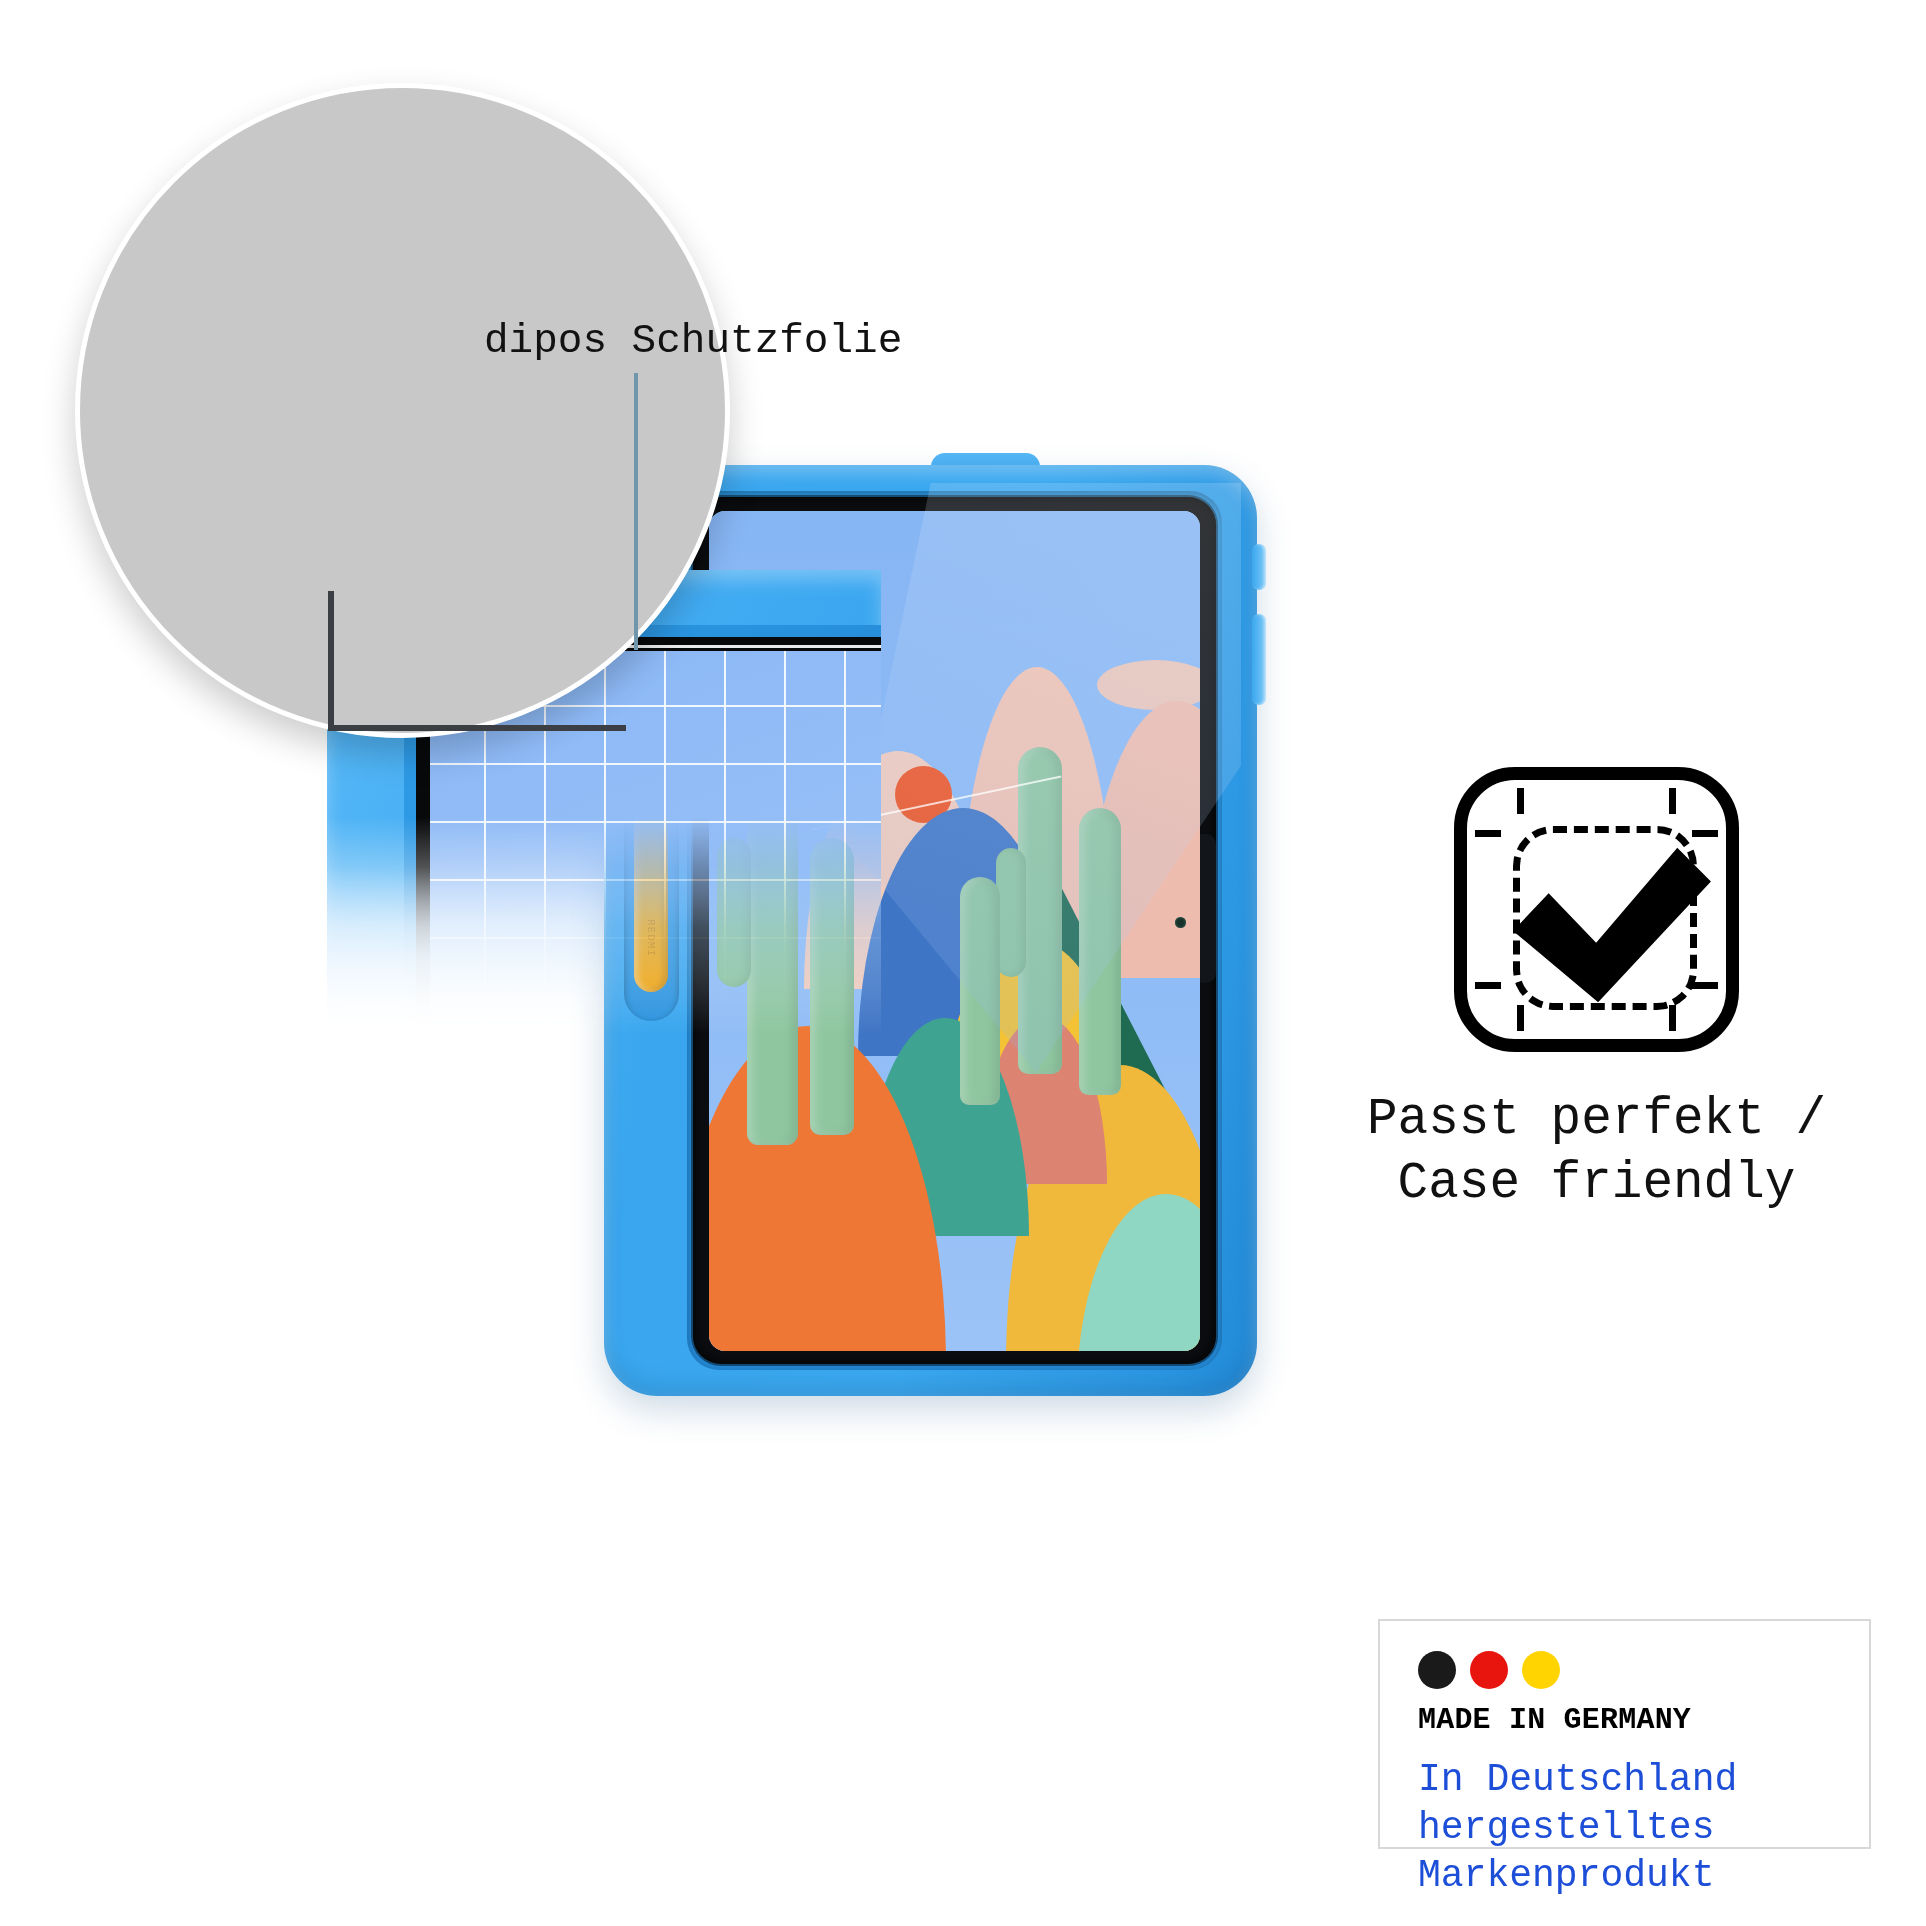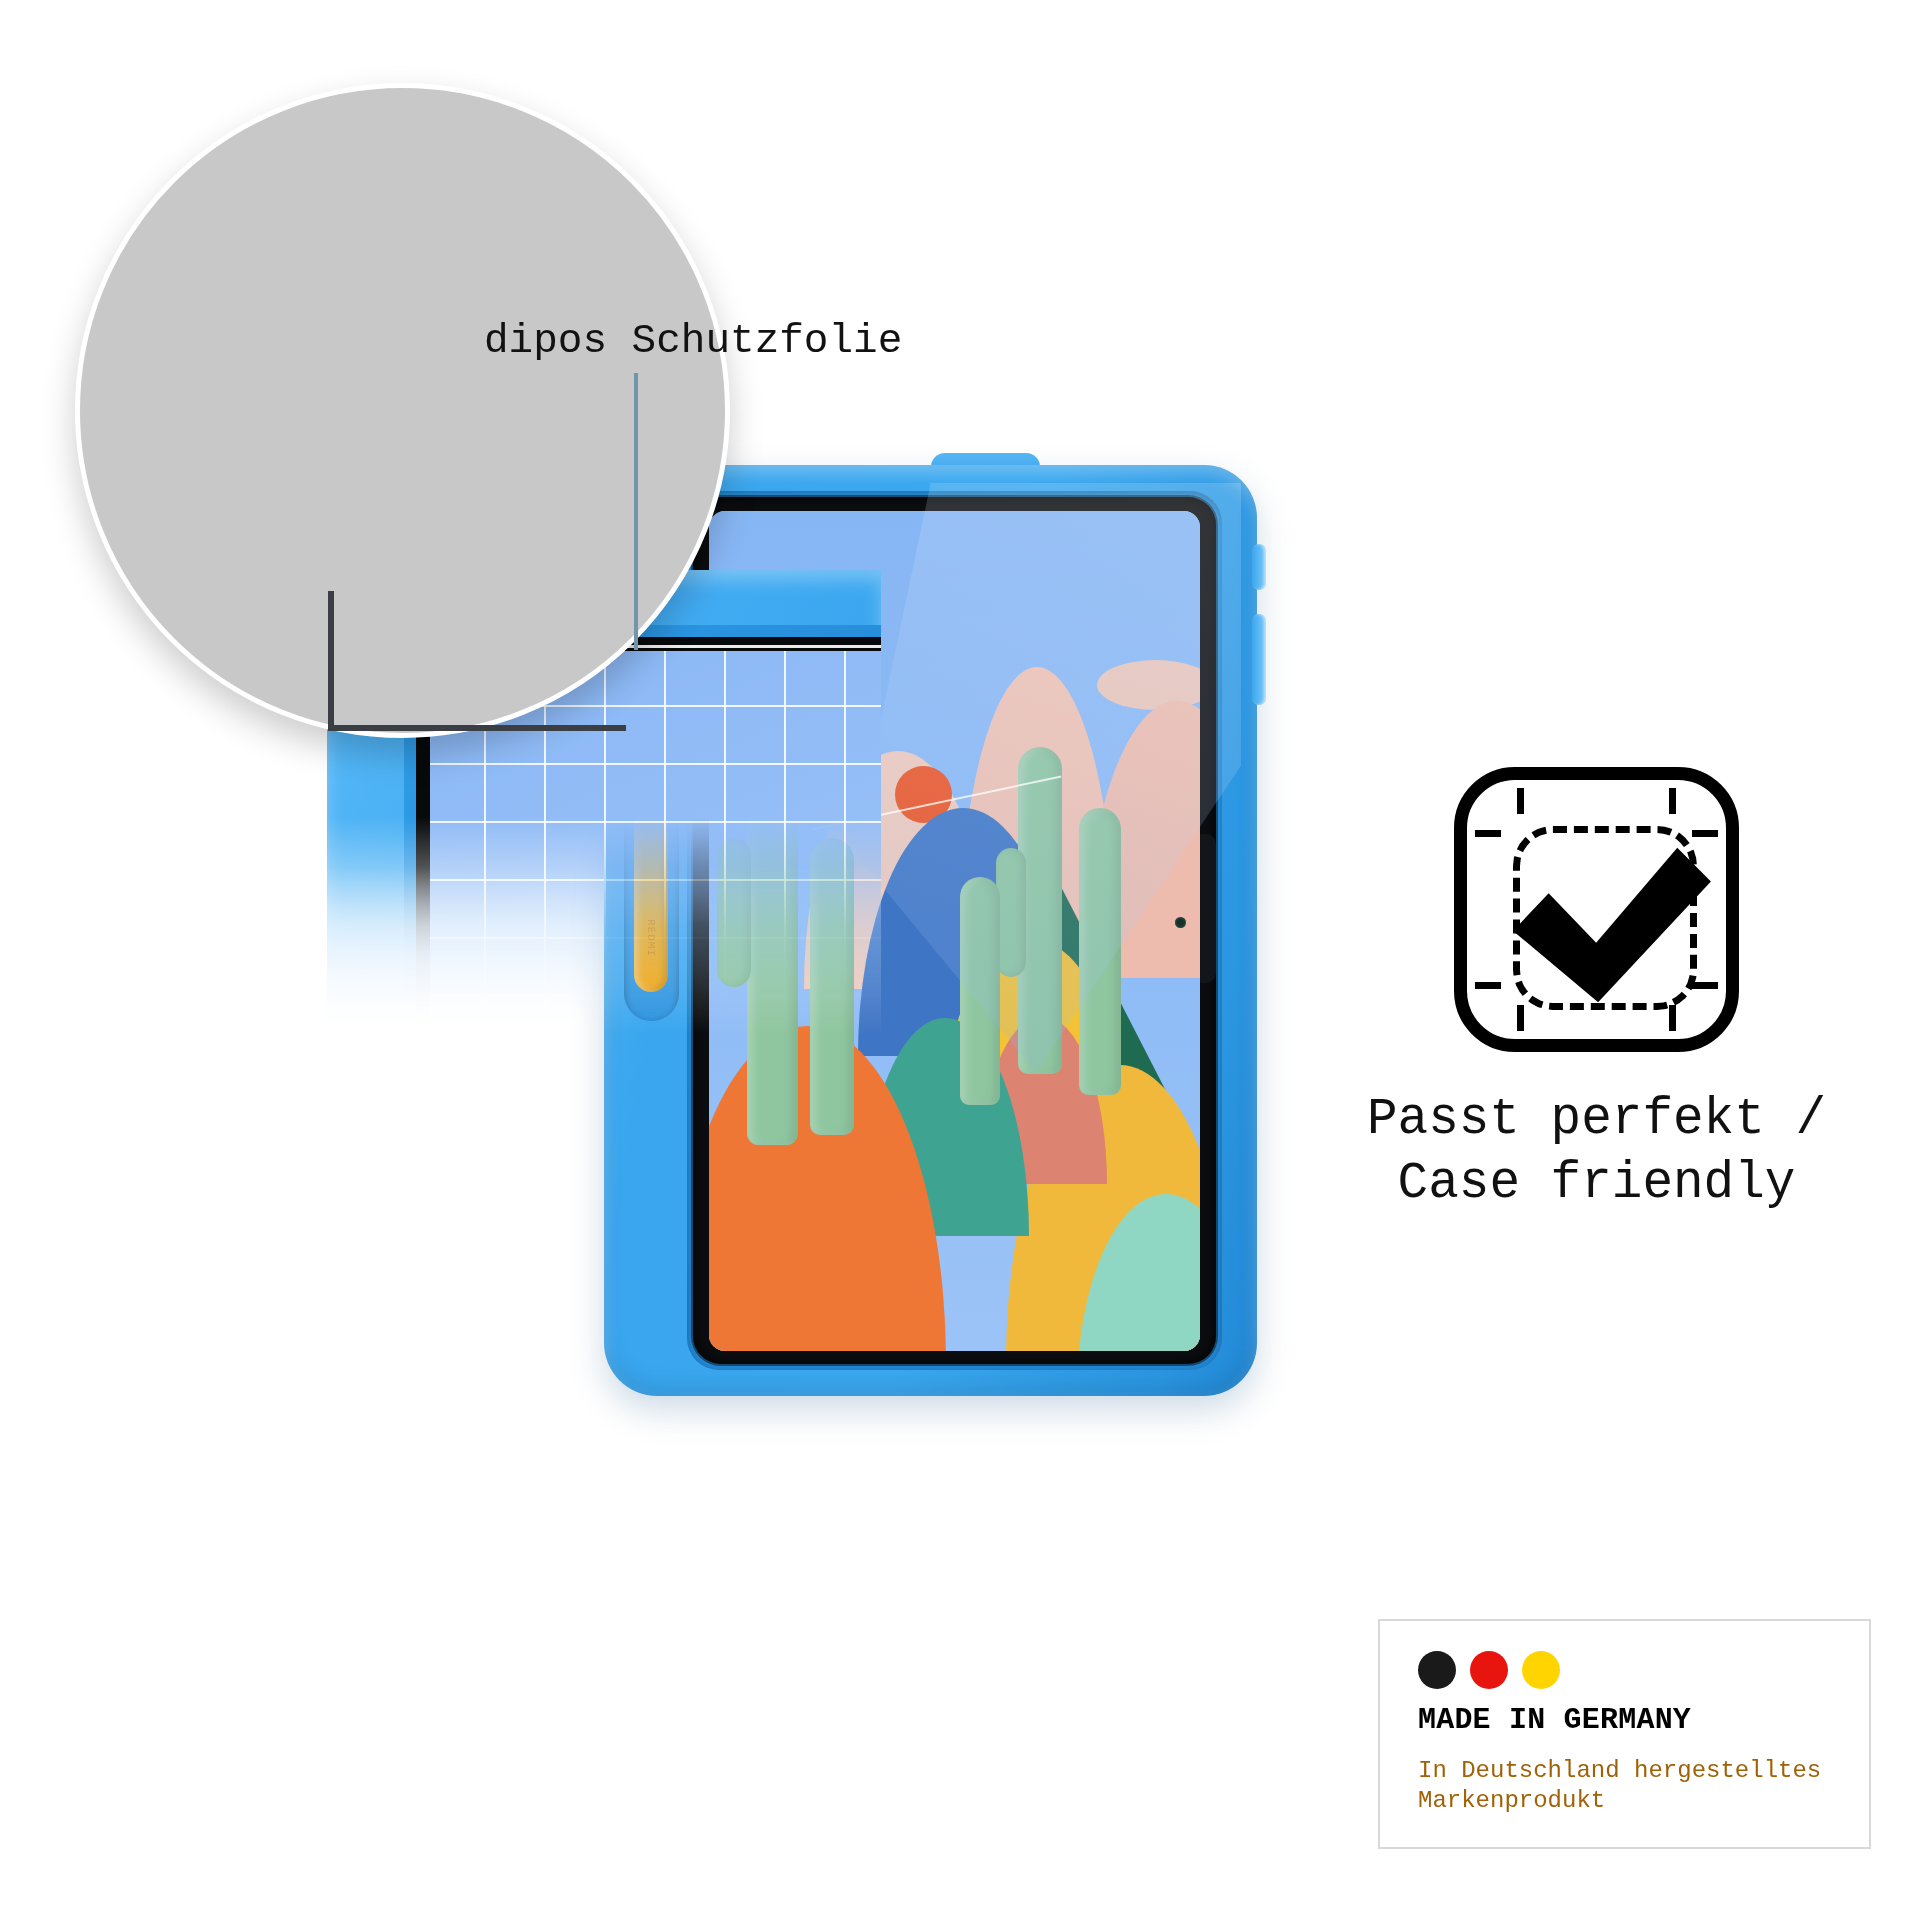--- a/index.html
+++ b/index.html
@@ -191,21 +191,21 @@
 
   
   #made-in-germany{
     position:absolute;left:1378px;top:1619px;width:493px;height:230px;
     border:2px solid #d8d8d8;background:#fff;box-sizing:border-box;
     padding:30px 0 0 38px;
   }
   .mig-dots{display:flex;gap:14px;margin-bottom:14px;}
   .mig-dots i{width:38px;height:38px;border-radius:50%;display:block;}
   .mig-title{font-size:30px;font-weight:bold;letter-spacing:0.2px;color:#000;margin-bottom:6px;}
-  .mig-sub{font-size:24px;line-height:1.26;color:#a16207;margin-top:19px;}
+  .mig-sub{font-size:38px;line-height:1.26;color:#1d4ed8;margin-top:19px;}
 </style>
 </head>
 <body>
 
 <div class="stage">
 
   <div id="tablet-assembly">
     <div class="case-nub"></div>
     <div class="case-shell"></div>
     <div class="case-btn b1"></div>

